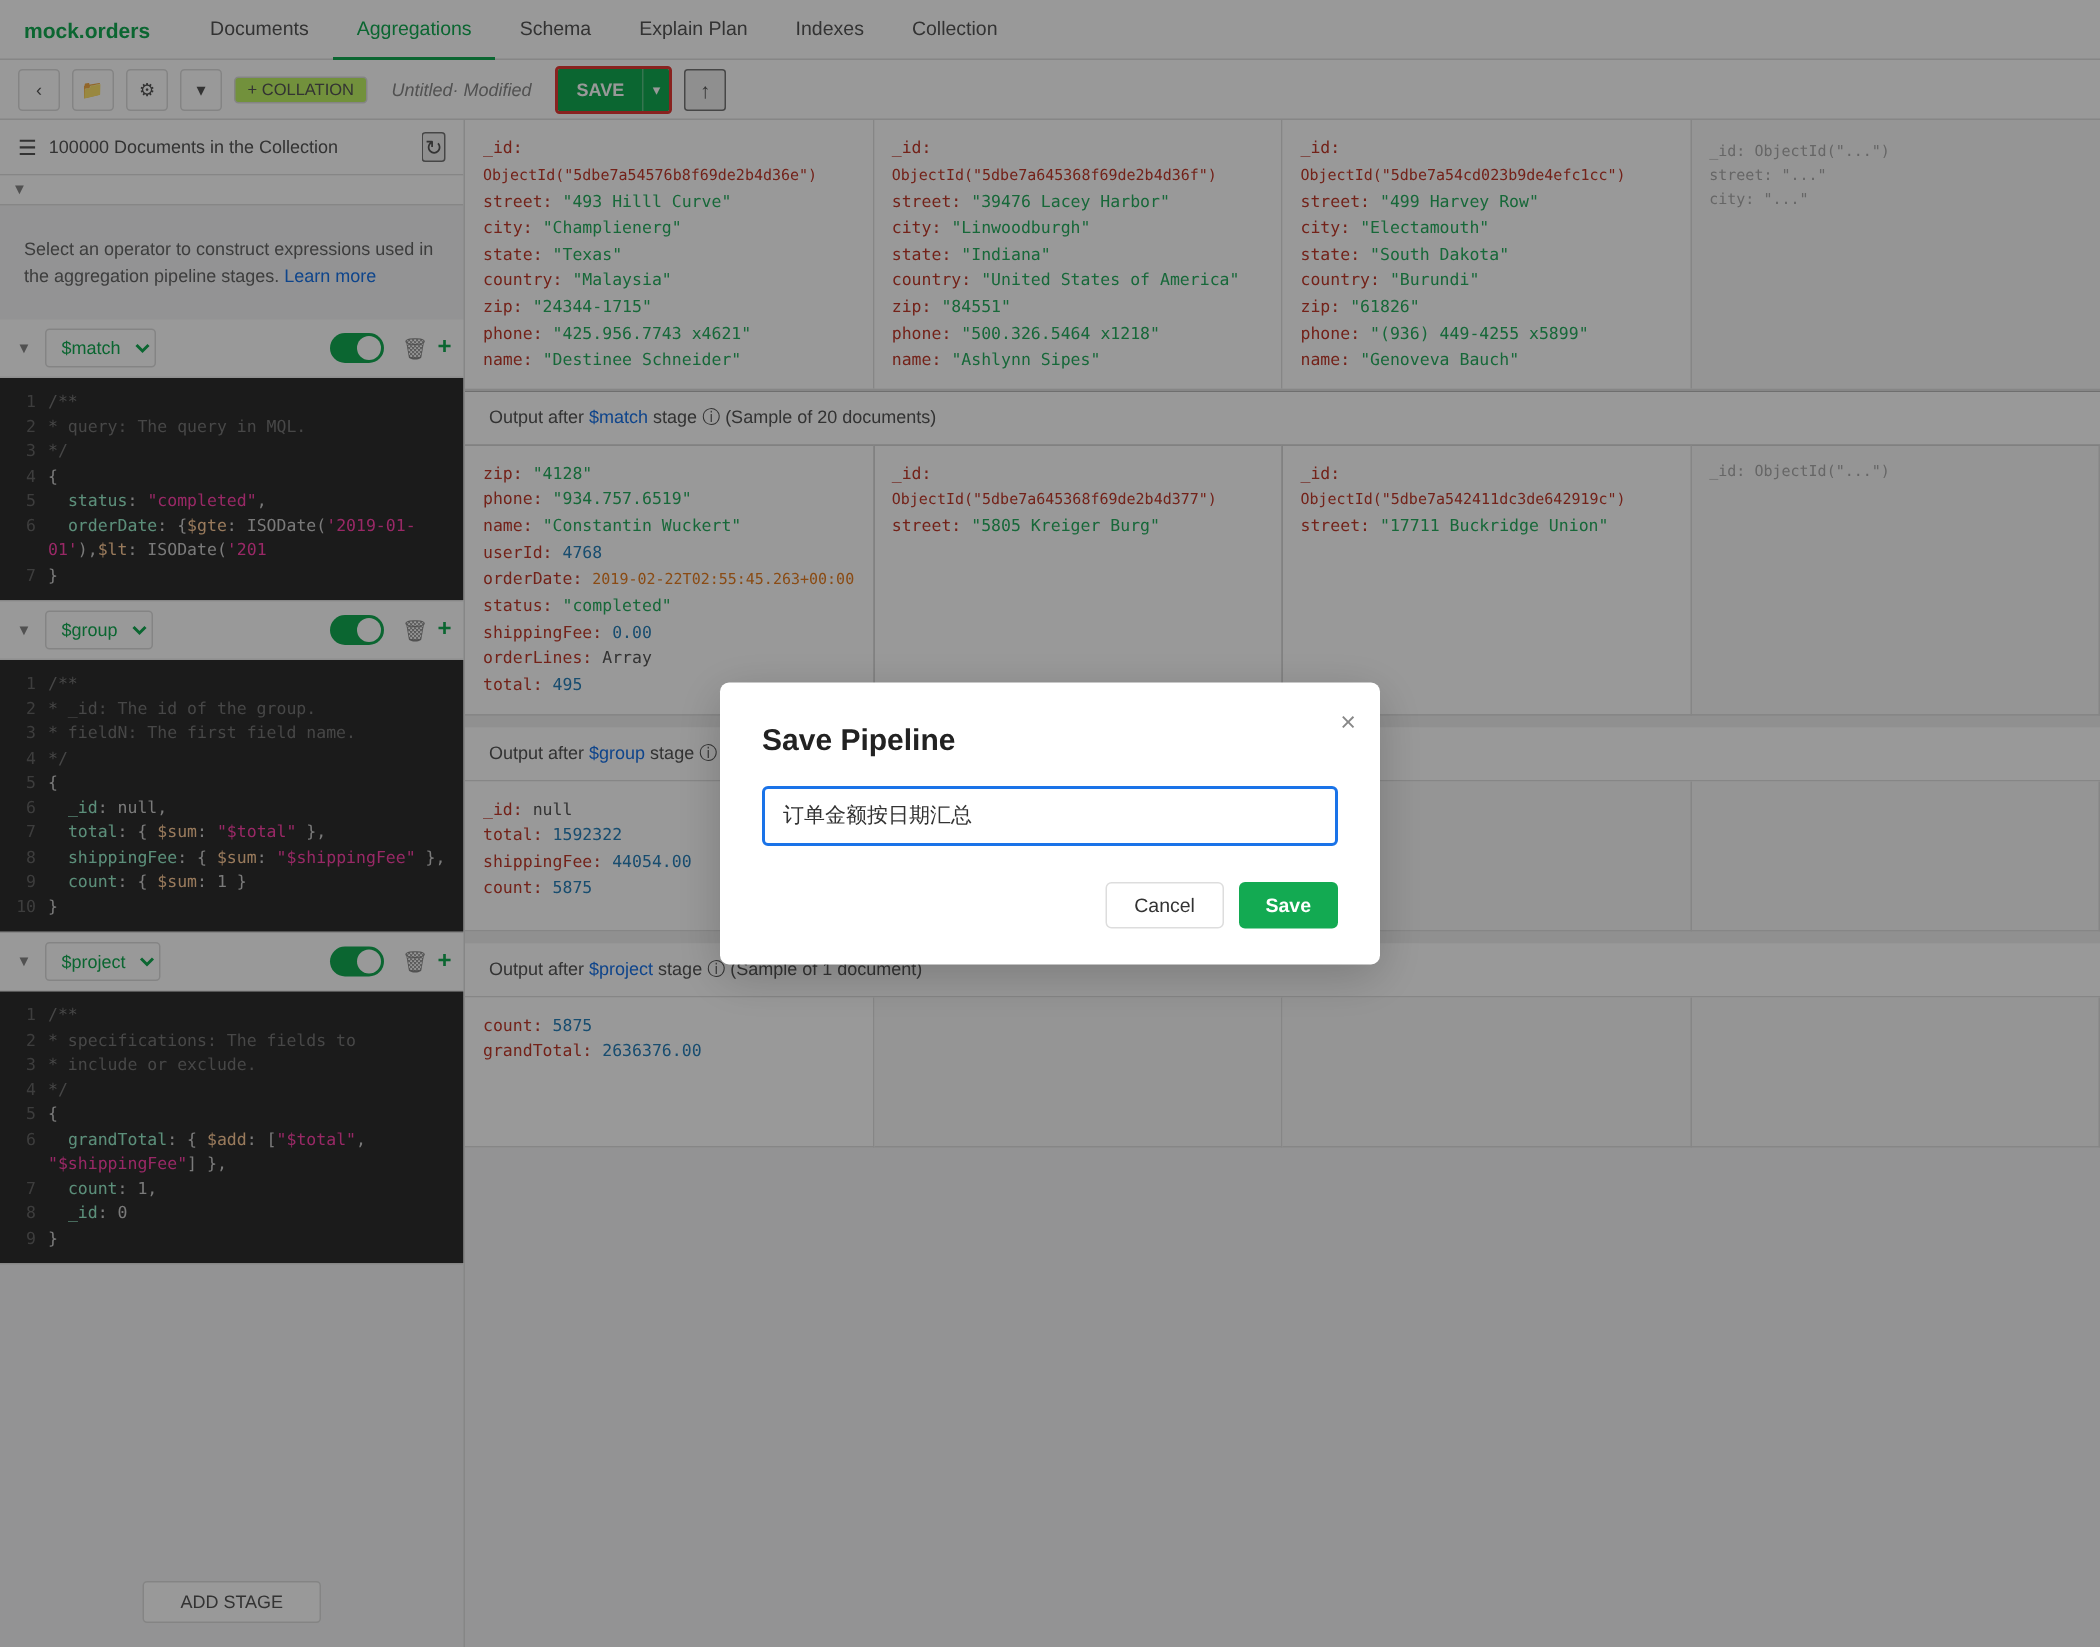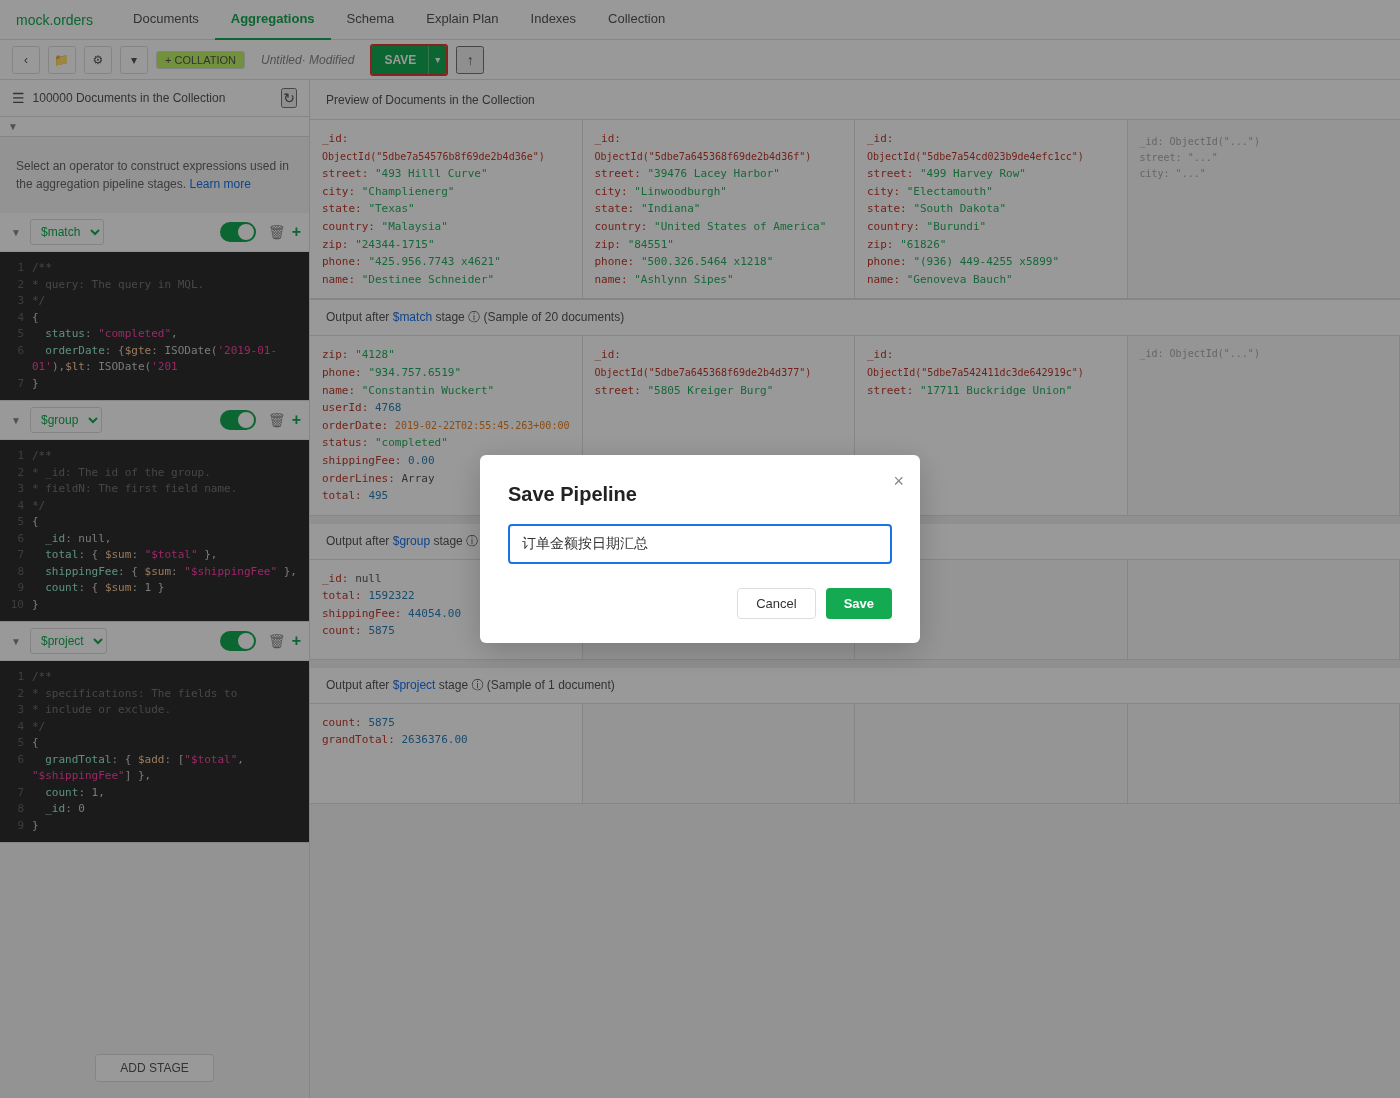--- a/index.html
+++ b/index.html
@@ -1,26 +1,26 @@
 <!DOCTYPE html>
 <html><head>
   <meta charset="utf-8">
   <style>
     * { box-sizing: border-box; margin: 0; padding: 0; }
     body { font-family: -apple-system, BlinkMacSystemFont, 'Segoe UI', sans-serif; background: #f5f6f7; font-size: 13px; color: #333; }
 
     
     .top-bar { display: flex; align-items: center; padding: 0 16px; height: 40px; background: #fff; border-bottom: 1px solid #e0e0e0; }
-    .app-logo { font-size: 14px; font-weight: 400; color: #555; margin-right: 24px; }
+    .app-logo { font-size: 14px; font-weight: 700; color: #555; margin-right: 24px; }
     .app-logo span { color: #13aa52; }
 
     
     .nav-tabs { display: flex; align-items: center; height: 100%; gap: 0; }
     .nav-tab { padding: 0 16px; height: 40px; display: flex; align-items: center; cursor: pointer; font-size: 13px; color: #555; border-bottom: 2px solid transparent; }
-    .nav-tab.active { color: #13aa52; border-bottom: 2px solid #13aa52; font-weight: 700; align-items: center; }
+    .nav-tab.active { color: #13aa52; border-bottom: 2px solid #13aa52; font-weight: 400; align-items: center; }
 
     
     .toolbar { display: flex; align-items: center; padding: 6px 12px; background: #fff; border-bottom: 1px solid #e0e0e0; gap: 8px; height: 40px; }
     .toolbar-btn { display: flex; align-items: center; justify-content: center; width: 28px; height: 28px; border: 1px solid #ddd; border-radius: 3px; background: #fff; cursor: pointer; font-size: 12px; color: #555; }
     .collation-badge { font-size: 11px; color: #555; padding: 2px 8px; border: 1px solid #ddd; border-radius: 3px; background: #bef264; cursor: pointer; }
     .pipeline-name { font-size: 12px; color: #888; padding: 2px 8px; font-style: italic; }
 
     .save-btn-group { display: flex; align-items: center; border: 2px solid #e53935; border-radius: 3px; overflow: hidden; }
     .save-btn { background: #13aa52; color: #fff; border: none; padding: 4px 12px; font-size: 12px; font-weight: 600; cursor: pointer; height: 28px; }
     .save-dropdown { background: #13aa52; color: #fff; border: none; border-left: 1px solid rgba(255,255,255,0.3); padding: 4px 6px; cursor: pointer; height: 28px; font-size: 10px; }
@@ -314,23 +314,20 @@
       <div class="add-stage-bar" style="margin-top:auto;">
         <button class="add-stage-btn">
           <span>ADD STAGE</span>
         </button>
       </div>
 
     </div>
 
     <div class="right-panel">
 
-      <div class="preview-header">
-        <span>Preview of Documents in the Collection</span>
-      </div>
 
       <div class="docs-grid">
         <div class="doc-card">
           <div><span class="field-key">_id:</span> <span style="color:#c0392b;font-size:10px;">ObjectId("5dbe7a54576b8f69de2b4d36e")</span></div>
           <div><span class="field-key">street:</span> <span class="field-val-str">"493 Hilll Curve"</span></div>
           <div><span class="field-key">city:</span> <span class="field-val-str">"Champlienerg"</span></div>
           <div><span class="field-key">state:</span> <span class="field-val-str">"Texas"</span></div>
           <div><span class="field-key">country:</span> <span class="field-val-str">"Malaysia"</span></div>
           <div><span class="field-key">zip:</span> <span class="field-val-str">"24344-1715"</span></div>
           <div><span class="field-key">phone:</span> <span class="field-val-str">"425.956.7743 x4621"</span></div>

